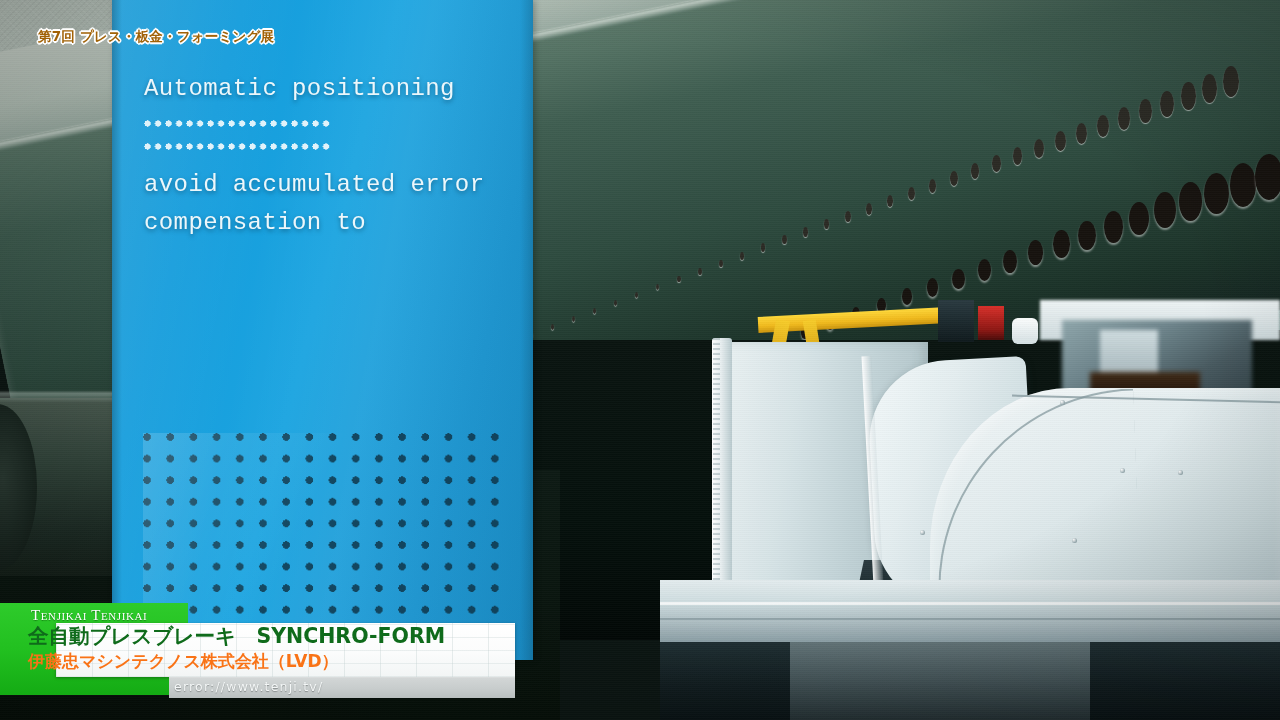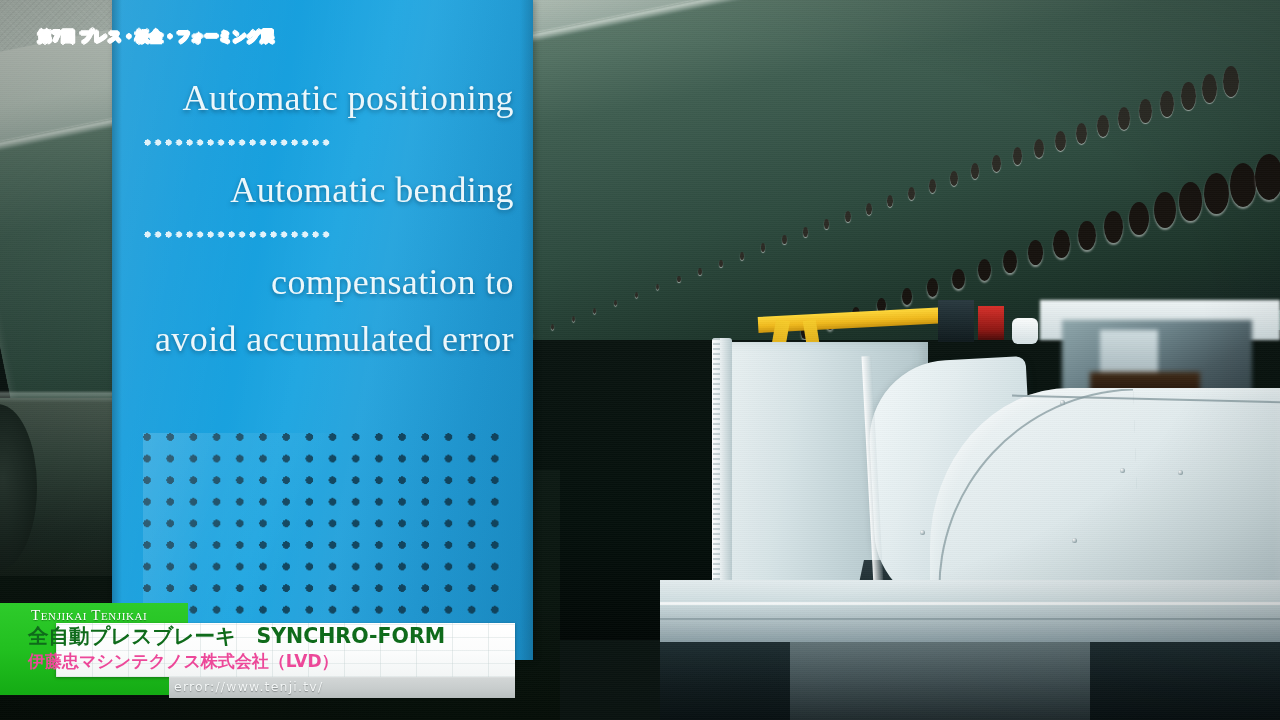--- a/index.html
+++ b/index.html
@@ -244,28 +244,27 @@
   .banner-right-fold{
     position:absolute;left:520px;top:0;width:13px;height:660px;
     background:linear-gradient(90deg,rgba(255,255,255,0),rgba(0,0,0,.14));
   }
 
   .banner-text{
     position:absolute;left:144px;top:70px;width:370px;
     color:#ecf7fb;
   }
   .bline{
-    font-family:Liberation Serif, serif;
-    font-size:36px;
+    font-family:Liberation Mono, monospace;
+    font-size:24px;
     font-weight:400;
     letter-spacing:.4px;
     line-height:1.58;
     text-shadow:0 2px 4px rgba(10,60,90,.55);
     white-space:nowrap;
-    text-align:right;
   }
   .dotsep{
     margin:12px 0 16px 0;
     height:7px;width:186px;
     background-image:radial-gradient(circle 3px at 3.5px 3.5px,#eaf6fb 0 3px,rgba(255,255,255,0) 3.2px);
     background-size:10.5px 7px;
     background-repeat:repeat-x;
     opacity:.95;
   }
 
@@ -296,21 +295,21 @@
       -1.6px  1.6px 0 #ffffff, 1.6px  1.6px 0 #ffffff,
        0 -2px 0 #ffffff, 0 2px 0 #ffffff,
       -2px 0 0 #ffffff, 2px 0 0 #ffffff;
     white-space:nowrap;
   }
   .logo-sub{
     margin-top:3px;
     font-family:"DejaVu Sans",sans-serif;
     font-weight:bold;
     font-size:13.5px;line-height:1.05;
-    color:#ffffff;
+    color:#a16207;
     letter-spacing:.2px;
     text-shadow:
       -1.3px -1.3px 0 #ffffff, 1.3px -1.3px 0 #ffffff,
       -1.3px  1.3px 0 #ffffff, 1.3px  1.3px 0 #ffffff,
        0 -1.6px 0 #ffffff, 0 1.6px 0 #ffffff,
       -1.6px 0 0 #ffffff, 1.6px 0 0 #ffffff;
     white-space:nowrap;
   }
 
   
@@ -342,21 +341,21 @@
   .cap-title{
     position:absolute;left:28px;top:23px;
     font-family:"DejaVu Sans",sans-serif;
     font-weight:bold;font-size:20.5px;line-height:1;
     color:#0f6b1b;white-space:nowrap;
   }
   .cap-sub{
     position:absolute;left:28px;top:50px;
     font-family:"DejaVu Sans",sans-serif;
     font-weight:bold;font-size:17px;line-height:1;
-    color:#ec4899;white-space:nowrap;
+    color:#f97316;white-space:nowrap;
   }
   .cap-url-bar{
     position:absolute;left:169px;top:74px;width:346px;height:20px;
     background:linear-gradient(180deg,#d2d6d6 0%,#c7cccc 55%,#b9bfbf 100%);
     border-top:1px solid rgba(255,255,255,.45);
   }
   .cap-url{
     position:absolute;left:174px;top:76px;
     font-family:"DejaVu Sans",sans-serif;
     font-size:12.5px;letter-spacing:1.2px;
@@ -493,24 +492,23 @@
   </div>
 
   <div class="banner"></div>
   <div class="banner-sheen"></div>
   <div class="banner-left-fold"></div>
   <div class="banner-right-fold"></div>
 
   <div class="banner-text">
     <div class="bline">Automatic positioning</div>
     <div class="dotsep"></div>
-    <div class="bline">Automatic bending</div>
     <div class="dotsep"></div>
+    <div class="bline">avoid accumulated error</div>
     <div class="bline">compensation to</div>
-    <div class="bline">avoid accumulated error</div>
   </div>
 
   <div class="dotgrid"></div>
   <div class="dotgrid-fade"></div>
 
   <div class="logo">
     <div class="logo-sub">第7回 プレス・板金・フォーミング展</div>
   </div>
 
   <div class="caption">

